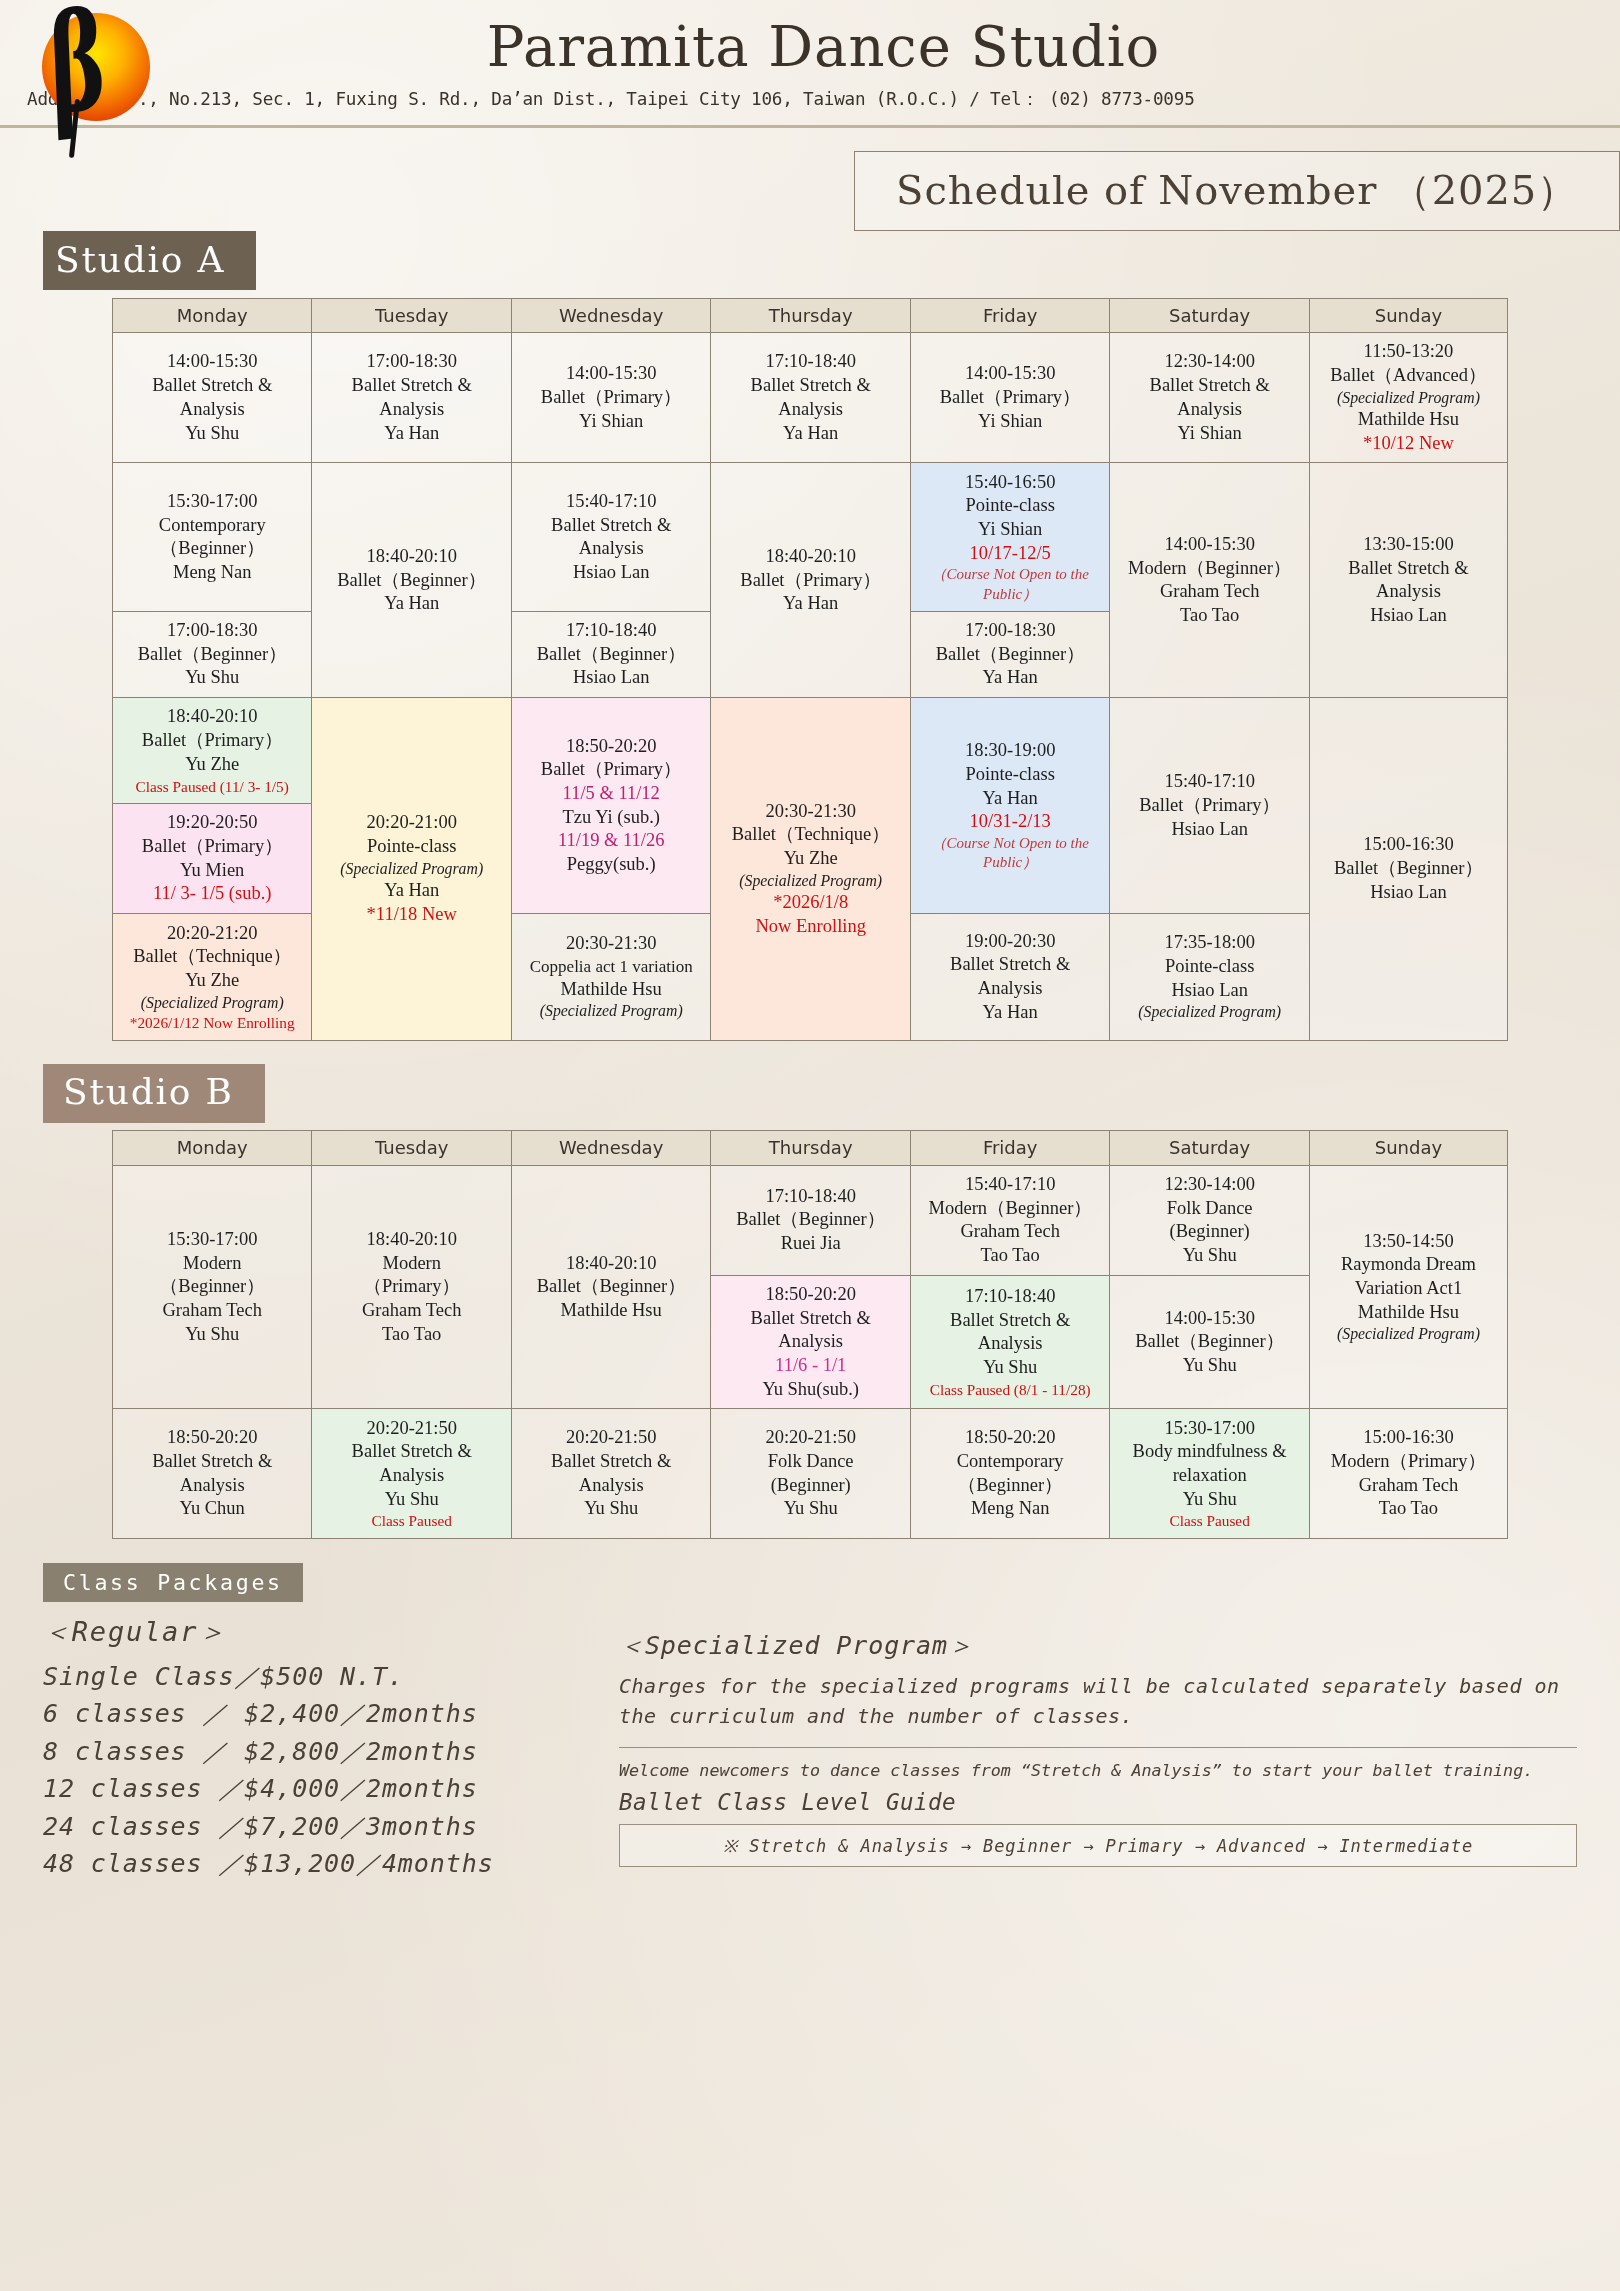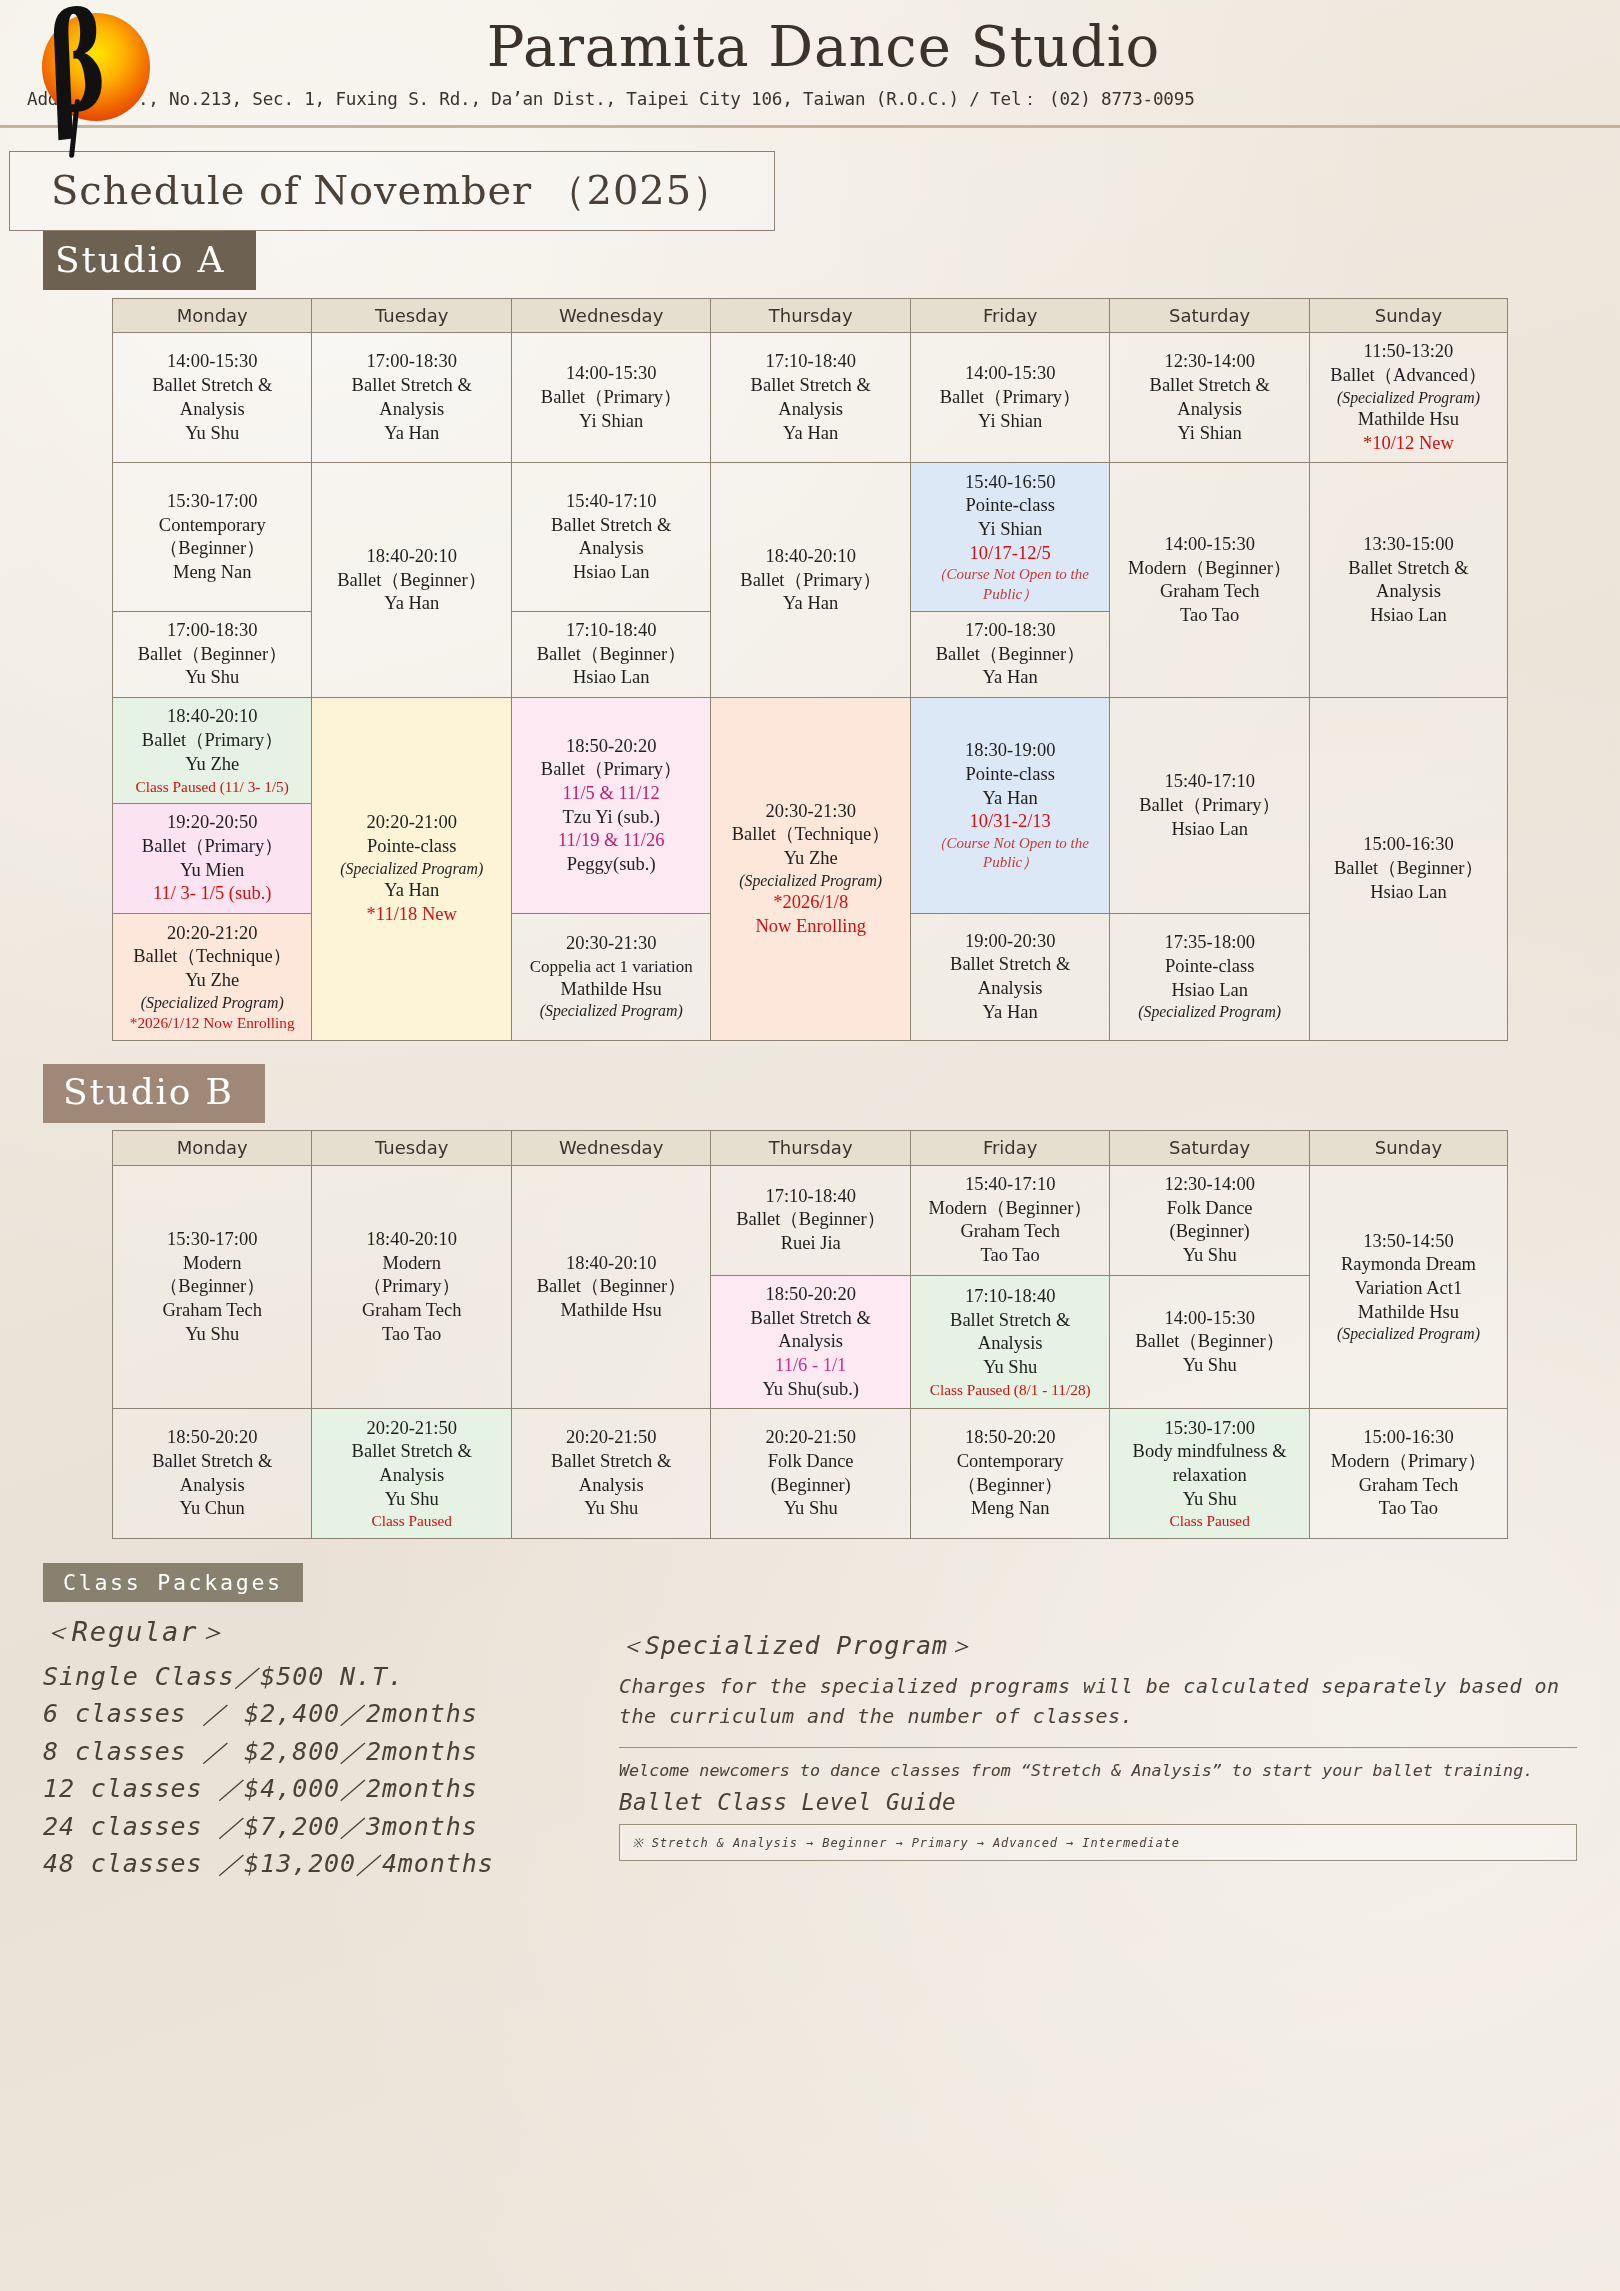--- a/index.html
+++ b/index.html
@@ -72,21 +72,21 @@
     letter-spacing: -0.2px;
   }
   .rule {
     height: 2.7px;
     background: linear-gradient(90deg, #c9bda9, #b5a territory);
     background: #c2b49c;
     margin: 3.6px 0 0 0;
   }
 
   
-  .sched-wrap { display:flex; justify-content:flex-start; margin-top: 23.4px; padding-left: 9px; }
+  .sched-wrap { display:flex; justify-content:flex-end; margin-top: 23.4px; }
   .sched-box {
     border: 1.8px solid #8d8272;
     background: rgba(255,255,255,0.22);
     padding: 10.8px 41px 12.6px 41px;
     font-family: "DejaVu Serif", serif;
     font-size: 40px;
     color: #4b4136;
     letter-spacing: 0.9px;
   }
 
@@ -200,25 +200,25 @@
     font-family: "DejaVu Sans Mono", monospace;
     font-size: 22.5px;
     color: #4a4036;
     margin-bottom: 9px;
     letter-spacing: 0.5px;
   }
   .guide-box {
     border: 0.9px solid #9a9080;
     background: rgba(255,255,255,0.25);
     font-family: "DejaVu Sans Mono", monospace;
-    font-size: 12px;
+    font-size: 17px;
     color: #4a4036;
     padding: 9px 12.6px;
     letter-spacing: 0.9px;
-    text-align: left;
+    text-align: center;
   }
 </style>
 </head>
 <body>
 
 <div class="page">
 
   <div class="header">
     <div class="logo">
       <div class="sun"></div>

